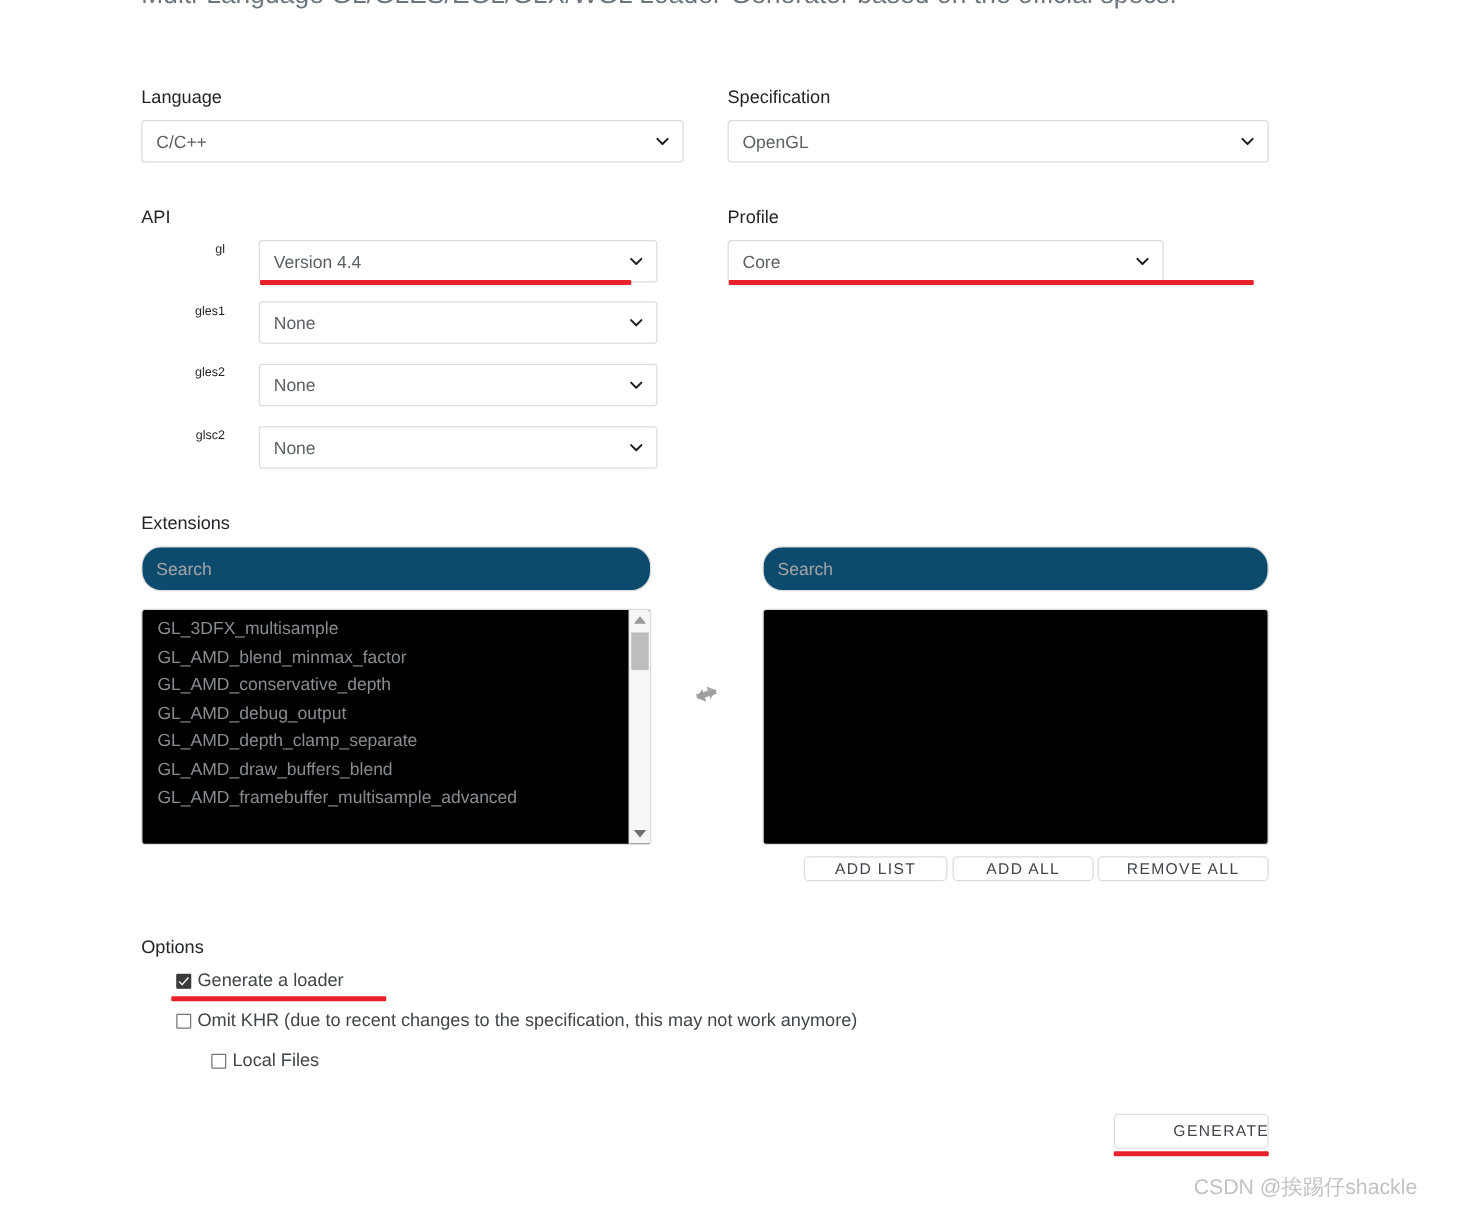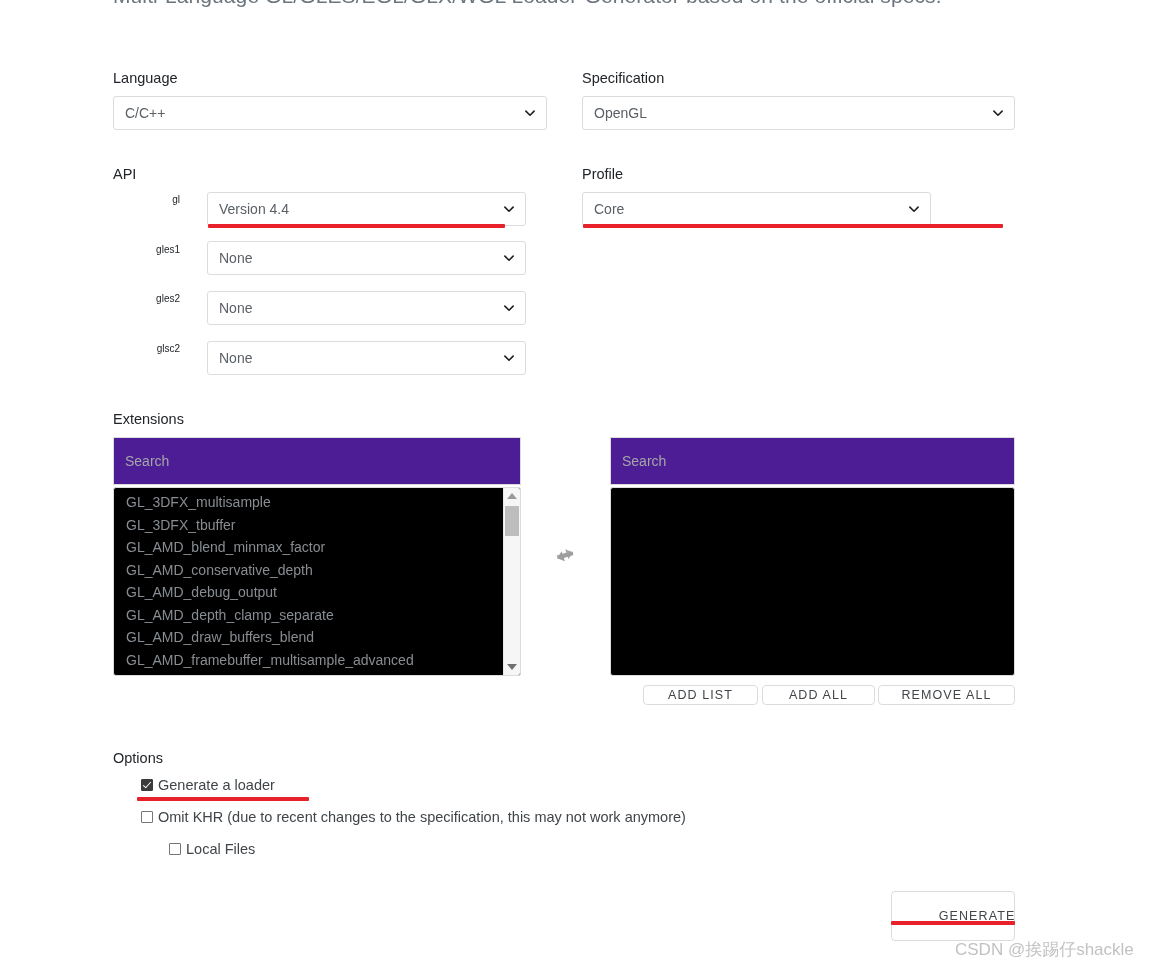--- a/index.html
+++ b/index.html
@@ -105,24 +105,24 @@
 
   #redline-gl      { left:208px; top:224px; width:297px; }
   #redline-profile { left:583px; top:224px; width:420px; }
 
   
   #ext-label { position:absolute; left:113px; top:411px; }
 
   .search-input {
     position: absolute;
     box-sizing: border-box;
-    height: 48px;
+    height: 36px;
     border: 1px solid #dcdcdc;
-    border-radius: 0;
-    background: #4c1d95;
+    border-radius: 16px;
+    background: #0c4a6e;
     display: flex;
     align-items: center;
     padding: 0 11px;
     font-size: 14px;
     color: #a6a6a6;
     cursor: text;
   }
   #ext-search-left  { left:113px; top:437px; width:408px; }
   #ext-search-right { left:610px; top:437px; width:405px; }
 
@@ -247,21 +247,21 @@
     left: 3px; top: 0px;
     width: 3px; height: 7px;
     border: solid #ffffff;
     border-width: 0 1.6px 1.6px 0;
     transform: rotate(42deg);
   }
 
   #redline-loader { left:137px; top:797px; width:172px; }
 
   
-  #btn-generate { left:891px; top:891px; width:124px; height:50px;padding-left:48px; }
+  #btn-generate { left:891px; top:891px; width:124px; height:28px;padding-left:48px; }
   #redline-generate { left:891px; top:921px; width:124px; }
 
   
   #watermark {
     position: absolute;
     left: 955px; top: 938px;
     font-size: 17px;
     color: #c2c2c2;
     white-space: nowrap;
   }
@@ -351,21 +351,20 @@
 <div class="search-input" id="ext-search-left">
   <span>Search</span>
 </div>
 <div class="search-input" id="ext-search-right">
   <span>Search</span>
 </div>
 
 <div class="listbox" id="ext-list-left">
   <div class="list-items" id="available-items">
       <div class="list-item">GL_3DFX_multisample</div>
-      <div class="list-item">GL_3DFX_tbuffer</div>
       <div class="list-item">GL_AMD_blend_minmax_factor</div>
       <div class="list-item">GL_AMD_conservative_depth</div>
       <div class="list-item">GL_AMD_debug_output</div>
       <div class="list-item">GL_AMD_depth_clamp_separate</div>
       <div class="list-item">GL_AMD_draw_buffers_blend</div>
       <div class="list-item">GL_AMD_framebuffer_multisample_advanced</div>
     </div>
   <div class="scrollbar">
     <div class="sb-arrow up">
         <i></i>

